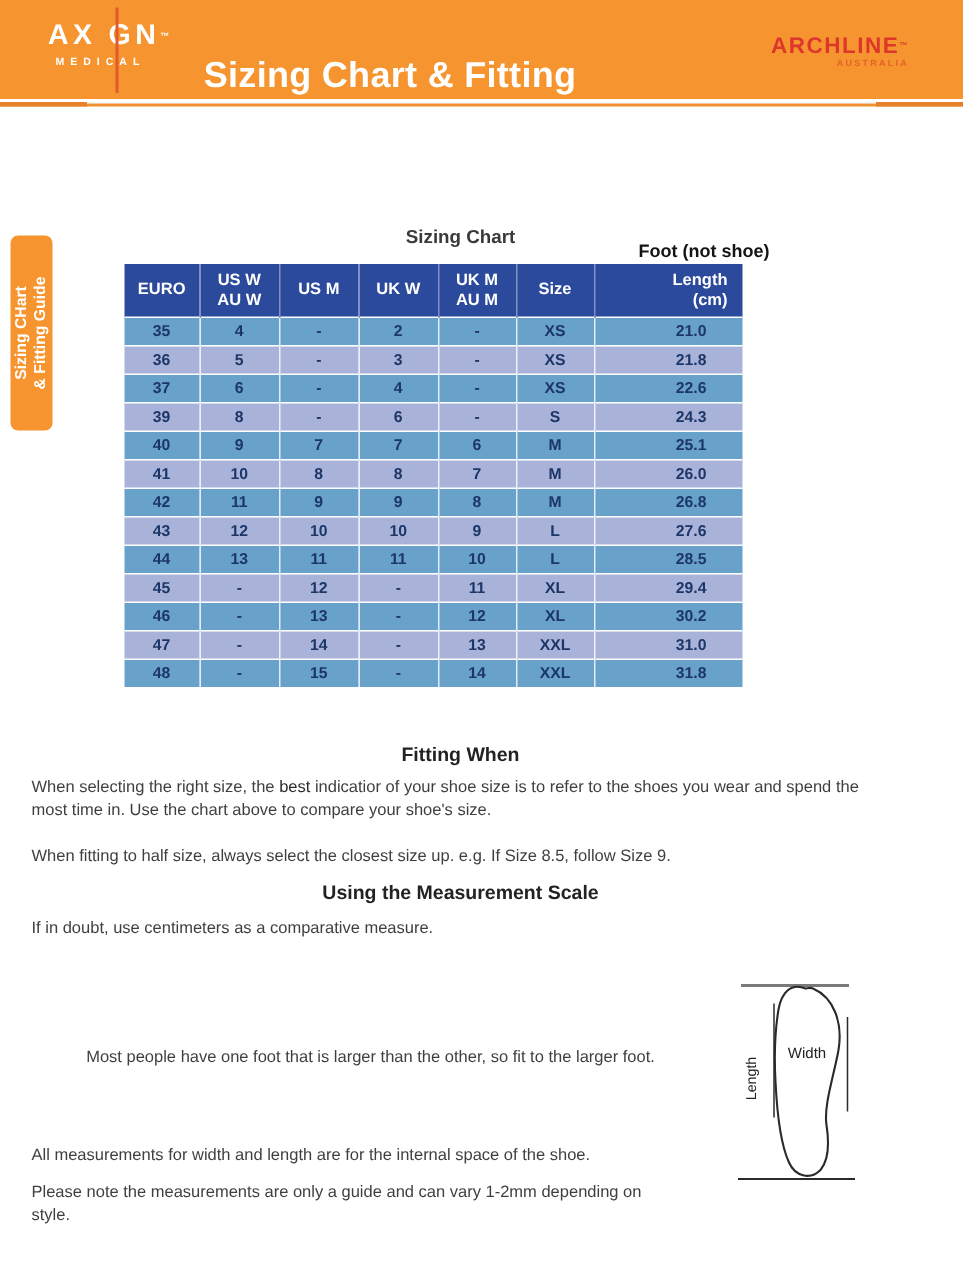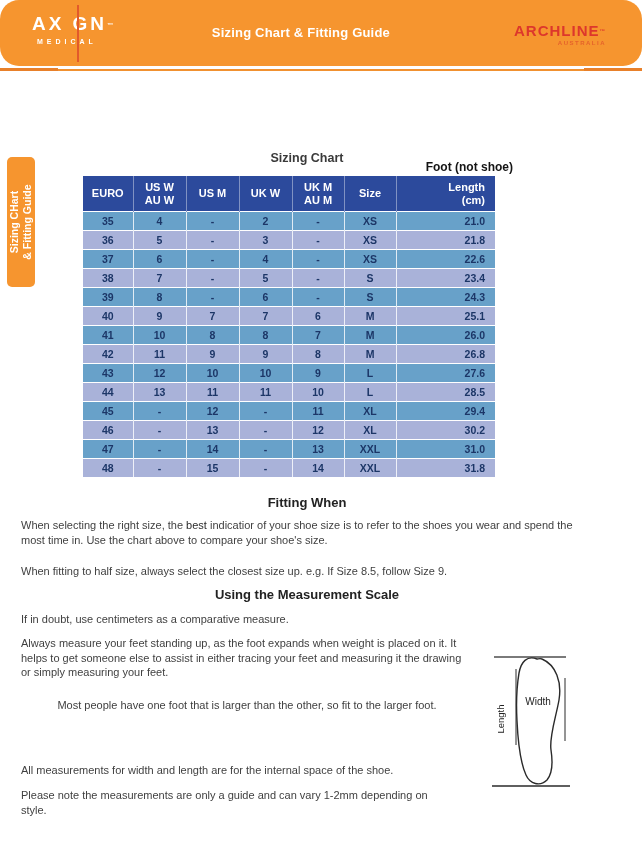--- a/index.html
+++ b/index.html
@@ -1,34 +1,34 @@
 <!DOCTYPE html>
 <html><head>
 <meta charset="utf-8">
 <style>
   html,body { margin:0; padding:0; background:#e9e9e9; }
   .page {
     position:relative; width:642px; height:848px; background:#ffffff;
     font-family:"Liberation Sans", sans-serif; overflow:hidden; margin:0 auto;
   }
   
-  .header { position:absolute; left:0; top:0; width:642px; height:66px; background:#F6952F;border-radius:19px; }
+  .header { position:absolute; left:0; top:0; width:642px; height:66px; background:#F6952F; }
   .header-rule { position:absolute; left:0; top:69px; width:642px; height:2px; background:#F19130; }
   .header-rule-left  { position:absolute; left:0;  top:68px; width:58px; height:3px; background:#E8802A; }
   .header-rule-right { position:absolute; right:0; top:68px; width:58px; height:3px; background:#E8802A; }
 
   .axign { position:absolute; left:32px; top:14px; color:#ffffff; }
   .axign-name { display:flex; align-items:flex-start; font-size:19px; font-weight:bold; letter-spacing:3px; line-height:20px; }
   .axign-gap { width:8px; }
   .axign-tm { font-size:6px; margin-top:1px; letter-spacing:0; }
   .axign-slash { position:absolute; left:45px; top:-9px; width:2px; height:57px; background:#E25A2B; }
   .axign-sub { margin-top:3px; padding-left:5px; font-size:7px; font-weight:bold; letter-spacing:4px; }
 
-  .page-title { position:absolute; left:130px; top:25px; width:260px; text-align:right;
-                color:#ffffff; font-size:13px; font-weight:bold; letter-spacing:0.2px; }
+  .page-title { position:absolute; left:130px; top:37px; width:260px; text-align:center;
+                color:#ffffff; font-size:24px; font-weight:bold; letter-spacing:0.2px; }
 
   .archline { position:absolute; left:514px; top:23px; color:#DD372C; }
   .archline-name { display:flex; align-items:flex-start; font-size:15px; font-weight:bold; letter-spacing:1px; line-height:16px; }
   .archline-tm { font-size:5.5px; margin-top:0; }
   .archline-sub { text-align:right; font-size:6px; font-weight:bold; letter-spacing:1.5px; color:#E5622B; margin-top:1px; }
 
   
   .side-tab { position:absolute; left:7px; top:157px; width:28px; height:130px;
               background:#F6952F; border-radius:5px; }
   .side-tab-text { position:absolute; left:50%; top:50%; width:130px;
@@ -45,21 +45,21 @@
   table.sizing th {
     background:#2C4A9C; color:#ffffff; font-size:11px; line-height:13px; font-weight:bold;
     height:35px; text-align:center; vertical-align:middle; padding:0;
     border-right:1px solid rgba(255,255,255,0.4);
   }
   table.sizing th:last-child { text-align:right; padding-right:10px; border-right:none; }
   table.sizing td {
     height:18px; font-size:10.5px; font-weight:bold; color:#1C3667; text-align:center; padding:0;
     border-right:1px solid rgba(255,255,255,0.8); border-top:1px solid #ffffff;
   }
-  table.sizing td:last-child { text-align:right; padding-right:10px; border-right:none; }
+  table.sizing td:last-child { text-align:right; padding-right:24px; border-right:none; }
   table.sizing tr:nth-child(odd)  td { background:#68A1C9; }
   table.sizing tr:nth-child(even) td { background:#A9B2D9; }
 
   
   .h-center { position:absolute; left:21px; width:572px; text-align:center;
               font-size:13px; font-weight:bold; color:#222222; }
   .fitting-heading { top:495px; }
   .measure-heading { top:587px; }
   .para { position:absolute; left:21px; font-size:11px; line-height:14.5px; color:#3f3f3f; }
   .p-fit1 { top:518px; width:578px; }
@@ -175,29 +175,20 @@
         <tr>
           <td>37</td>
           <td>6</td>
           <td>-</td>
           <td>4</td>
           <td>-</td>
           <td>XS</td>
           <td>22.6</td>
         </tr>
         <tr>
-          <td>38</td>
-          <td>7</td>
-          <td>-</td>
-          <td>5</td>
-          <td>-</td>
-          <td>S</td>
-          <td>23.4</td>
-        </tr>
-        <tr>
           <td>39</td>
           <td>8</td>
           <td>-</td>
           <td>6</td>
           <td>-</td>
           <td>S</td>
           <td>24.3</td>
         </tr>
         <tr>
           <td>40</td>
@@ -282,21 +273,20 @@
         </tr>
       </tbody>
   </table>
 
   <div class="h-center fitting-heading">Fitting When</div>
   <div class="para p-fit1"><span>When selecting the right size, the </span><span class="bold">best</span><span> indicatior of your shoe size is to refer to the shoes you wear and spend the most time in. Use the chart above to compare your shoe's size.</span></div>
   <div class="para p-fit2">When fitting to half size, always select the closest size up. e.g. If Size 8.5, follow Size 9.</div>
 
   <div class="h-center measure-heading">Using the Measurement Scale</div>
   <div class="para p-m1">If in doubt, use centimeters as a comparative measure.</div>
-  <div class="para p-m2">Always measure your feet standing up, as the foot expands when weight is placed on it. It helps to get someone else to assist in either tracing your feet and measuring it the drawing or simply measuring your feet.</div>
   <div class="para p-m3">Most people have one foot that is larger than the other, so fit to the larger foot.</div>
   <div class="para p-m4">All measurements for width and length are for the internal space of the shoe.</div>
   <div class="para p-m5">Please note the measurements are only a guide and can vary 1-2mm depending on style.</div>
 
   <div class="foot-diagram">
     <svg width="100" height="150" viewBox="0 0 100 150">
       <line x1="14" y1="12" x2="86" y2="12" stroke="#7a7a7a" stroke-width="2"></line>
       <path d="M57,14 C47,10 41,17 39,28 C37,40 36,58 37,76 C38,97 40,117 46,130 C50,139 60,142 67,135 C72,129 73,118 71,105 C69,92 76,72 79,55 C82,37 76,20 62,14 C60,13 58,14 57,14 Z" fill="none" stroke="#2a2a2a" stroke-width="1.4"></path>
       <line x1="36" y1="24" x2="36" y2="100" stroke="#2a2a2a" stroke-width="1"></line>
       <line x1="85" y1="33" x2="85" y2="96" stroke="#2a2a2a" stroke-width="1"></line>

